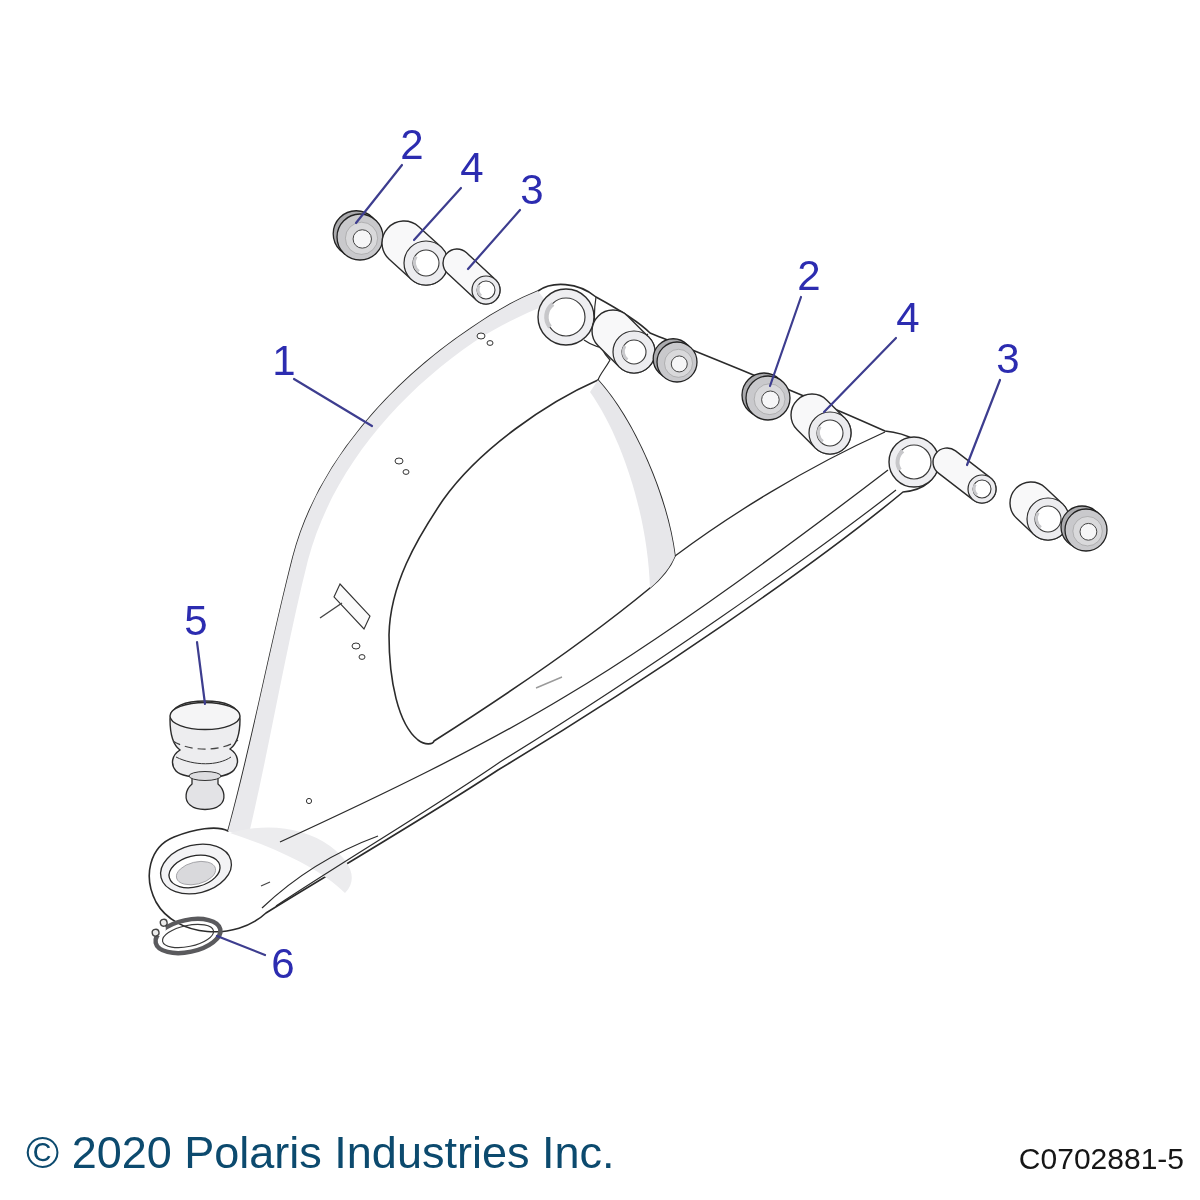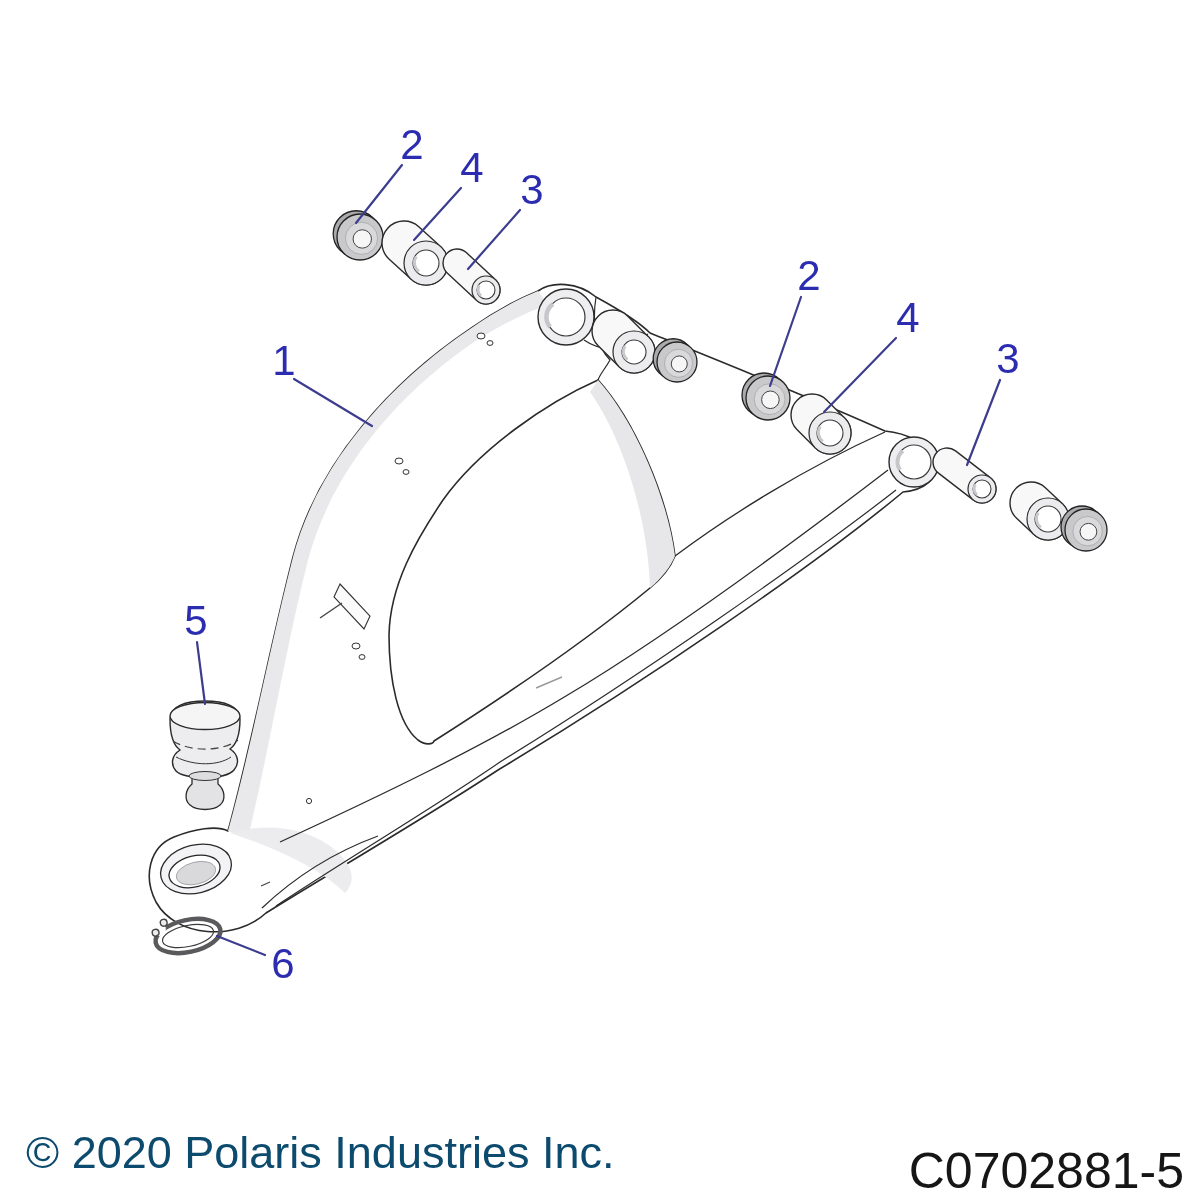--- a/index.html
+++ b/index.html
@@ -2,21 +2,21 @@
 <html><head>
 <meta charset="utf-8">
 <style>
   html,body{margin:0;padding:0;background:#ffffff;}
   .page{position:relative;width:1200px;height:1200px;background:#ffffff;overflow:hidden;
         font-family:"Liberation Sans",sans-serif;}
   .art{position:absolute;left:0;top:0;}
   .callout{position:absolute;width:36px;text-align:center;font-size:42px;line-height:46px;
            color:#2c2cb0;font-weight:400;}
   .footer-copyright{position:absolute;left:26px;top:1127px;font-size:45px;color:#0c4a6e;}
-  .footer-code{position:absolute;right:16px;top:1142px;font-size:50px;color:#161616;}
+  .footer-code{position:absolute;right:16px;top:1142px;font-size:30px;color:#161616;}
 </style>
 </head>
 <body>
 
 <div class="page">
 
   <svg class="art" width="1200" height="1200" viewBox="0 0 1200 1200">
 
     <g>
 

